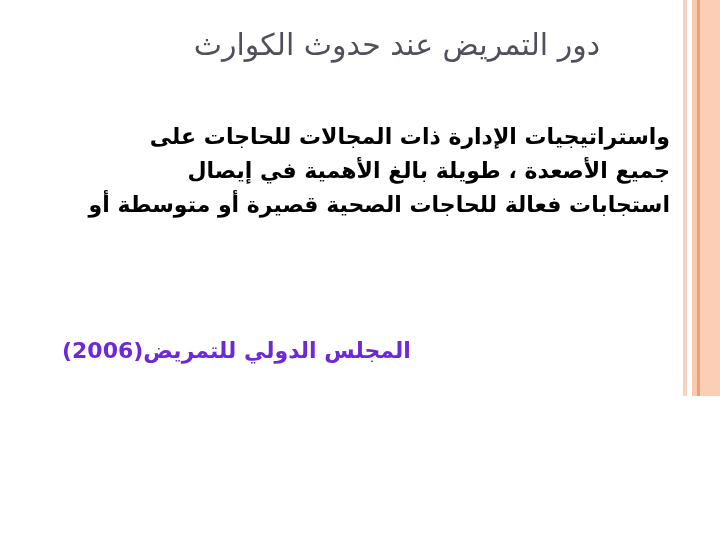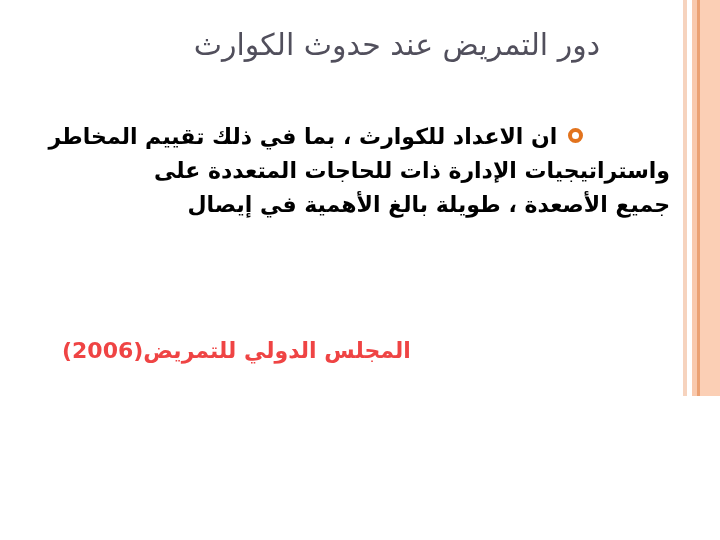--- a/index.html
+++ b/index.html
@@ -64,44 +64,41 @@
     background: #ffffff;
     margin-left: 3px;
     vertical-align: 1px;
   }
 
   .citation {
     position: absolute;
     top: 331px; left: 62px;
     direction: rtl;
     white-space: nowrap;
-    color: #ef4444;
+    color: #6d28d9;
     font-weight: bold;
     font-size: 22px;
     line-height: 40px;
   }
 </style>
 </head>
 <body>
 
 <div class="slide">
 
   <div class="stripe stripe-a"></div>
   <div class="stripe stripe-b"></div>
   <div class="stripe stripe-c"></div>
   <div class="stripe stripe-d"></div>
 
   <div class="accent-circle"></div>
 
   <h1 class="slide-title">دور التمريض عند حدوث الكوارث</h1>
 
   <div class="body-block">
-    <div class="body-line first">
-      <span class="ring-bullet"></span>
-      <span>ان الاعداد للكوارث ، بما في ذلك تقييم المخاطر</span>
-    </div>
-    <div class="body-line">واستراتيجيات الإدارة ذات للحاجات المتعددة على</div>
+    <div class="body-line">واستراتيجيات الإدارة ذات المجالات للحاجات على</div>
     <div class="body-line">جميع الأصعدة ، طويلة بالغ الأهمية في إيصال</div>
+    <div class="body-line">استجابات فعالة للحاجات الصحية قصيرة أو متوسطة أو</div>
   </div>
 
   <div class="citation">المجلس الدولي للتمريض(2006)</div>
 
 </div>
 
 </body></html>

